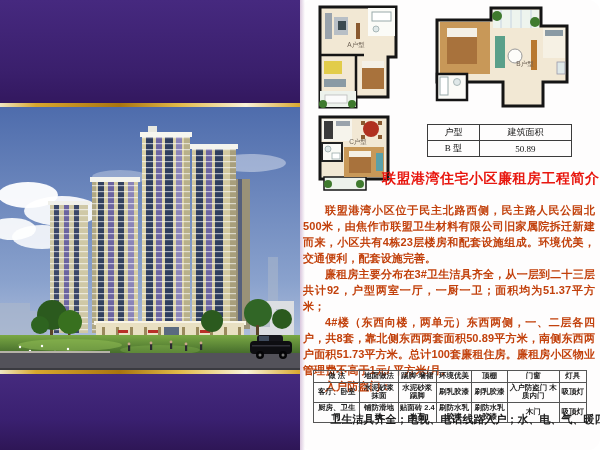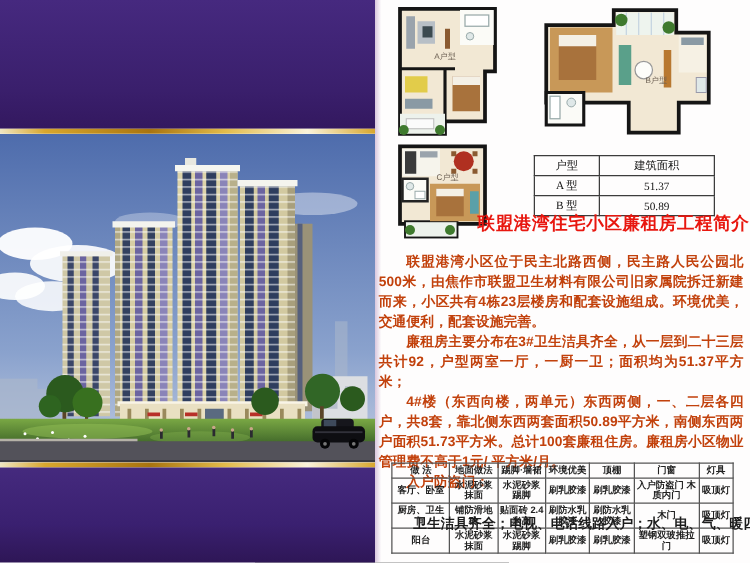--- a/index.html
+++ b/index.html
@@ -6,21 +6,21 @@
   .page{width:600px;height:450px;display:flex;overflow:hidden;background:#fff;
         font-family:"Liberation Sans",sans-serif;position:relative;}
   
   .left{width:300px;height:450px;display:flex;flex-direction:column;flex:none;}
   .band-top{height:103px;background:linear-gradient(180deg,#46297f 0%,#3a1f6c 70%,#33185f 100%);}
   .band-bottom{height:76px;background:linear-gradient(180deg,#452a7e 0%,#3a2070 60%,#2e1656 100%);}
   .gold{height:4px;background:linear-gradient(90deg,#efe6c2 0%,#d8a72e 12%,#a9740f 40%,#e2bb4a 60%,#faf3da 82%,#d8a72e 100%);}
   .photo{height:263px;overflow:hidden;}
   .photo svg{display:block;}
   
-  .right{width:300px;height:450px;position:relative;background:#fefdfd;flex:none;}
+  .right{width:300px;height:450px;position:relative;background:#fefdfd;flex:none;border-radius:12px;}
   .right::before{content:"";position:absolute;left:0;top:0;bottom:0;width:5px;
         background:linear-gradient(90deg,#d9c6dd,rgba(255,255,255,0));pointer-events:none;}
   .plan{position:absolute;}
   .plan svg{display:block;width:100%;height:100%;}
   .plan-a{left:16px;top:3px;width:84px;height:108px;}
   .plan-b{left:133px;top:4px;width:140px;height:108px;}
   .plan-c{left:16px;top:113px;width:82px;height:81px;}
   .unit-table{position:absolute;left:127px;top:124px;width:145px;border-collapse:collapse;
         font-family:"Liberation Serif",serif;font-size:9px;color:#111;}
   .unit-table th,.unit-table td{border:1px solid #3c3c3c;text-align:center;padding:1px 2px;
@@ -278,24 +278,20 @@
       </svg>
     </div>
 
     <table class="unit-table">
       <tbody>
           <tr>
         <th>户型</th>
         <th>建筑面积</th>
       </tr>
       <tr>
-        <td>A 型</td>
-        <td>51.37</td>
-      </tr>
-      <tr>
         <td>B 型</td>
         <td>50.89</td>
       </tr>
     </tbody>
       </table>
 
     <div class="title">联盟港湾住宅小区廉租房工程简介</div>
 
     <div class="bodytext">
       <p>联盟港湾小区位于民主北路西侧，民主路人民公园北500米，由焦作市联盟卫生材料有限公司旧家属院拆迁新建而来，小区共有4栋23层楼房和配套设施组成。环境优美，交通便利，配套设施完善。</p>
@@ -335,29 +331,20 @@
       </tr>
       <tr>
         <td>厨房、卫生间</td>
         <td>铺防滑地砖</td>
         <td>贴面砖 2.4 米高</td>
         <td>刷防水乳胶漆</td>
         <td>刷防水乳胶漆</td>
         <td>木门</td>
         <td>吸顶灯</td>
       </tr>
-      <tr>
-        <td>阳台</td>
-        <td>水泥砂浆抹面</td>
-        <td>水泥砂浆踢脚</td>
-        <td>刷乳胶漆</td>
-        <td>刷乳胶漆</td>
-        <td>塑钢双玻推拉门</td>
-        <td>吸顶灯</td>
-      </tr>
     </tbody>
       </table>
 
     <div class="foot">
       <p>卫生洁具齐全；电视、电话线路入户；水、电、气、暖四通。</p>
     </div>
 
   </div>
 </div>
 

